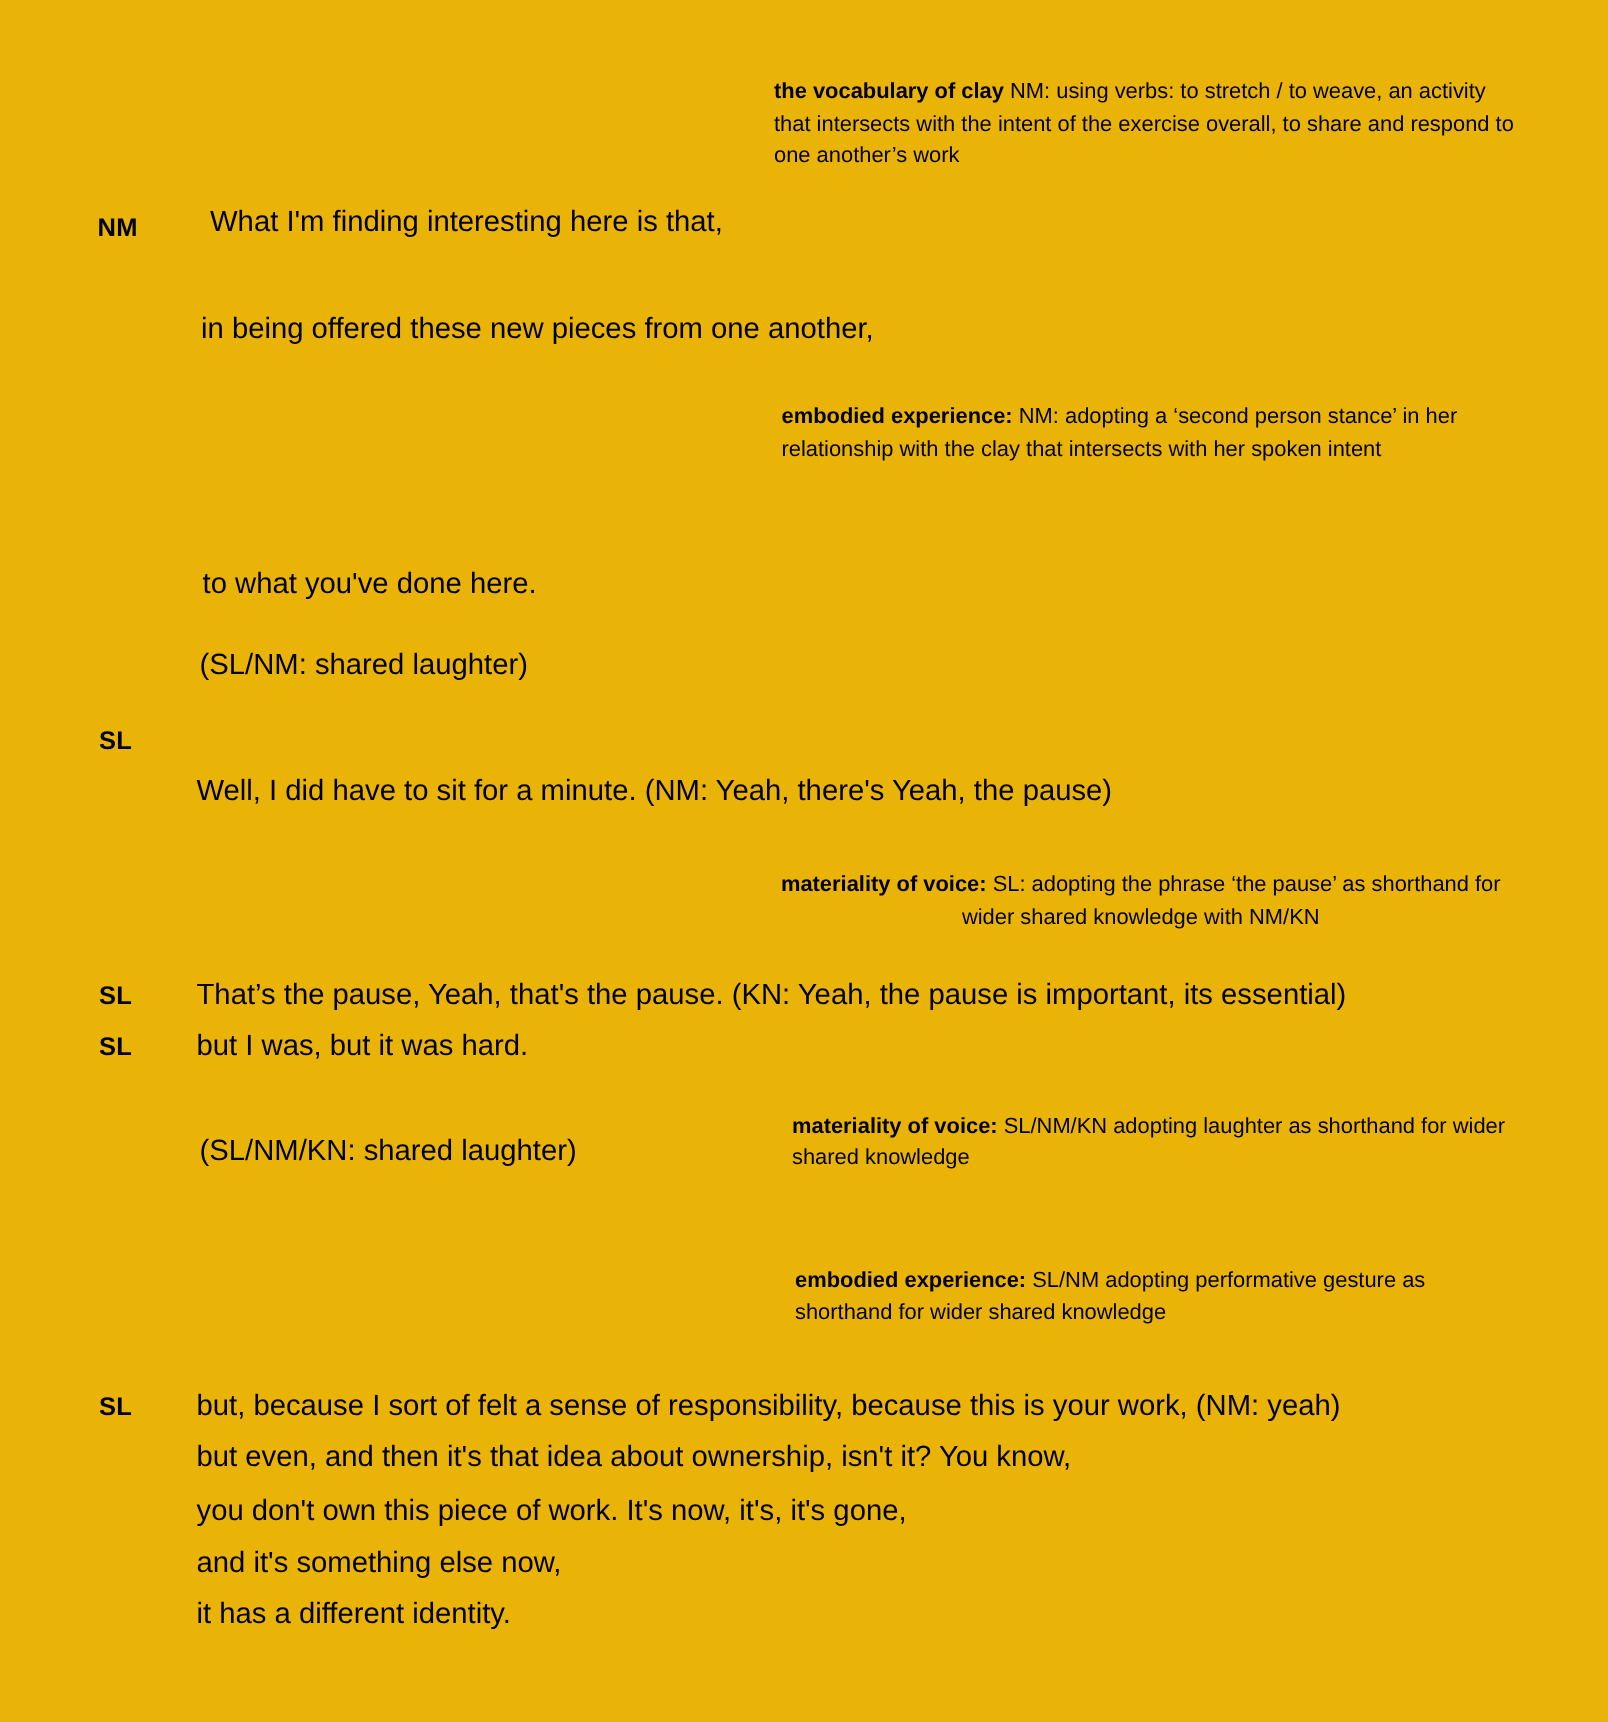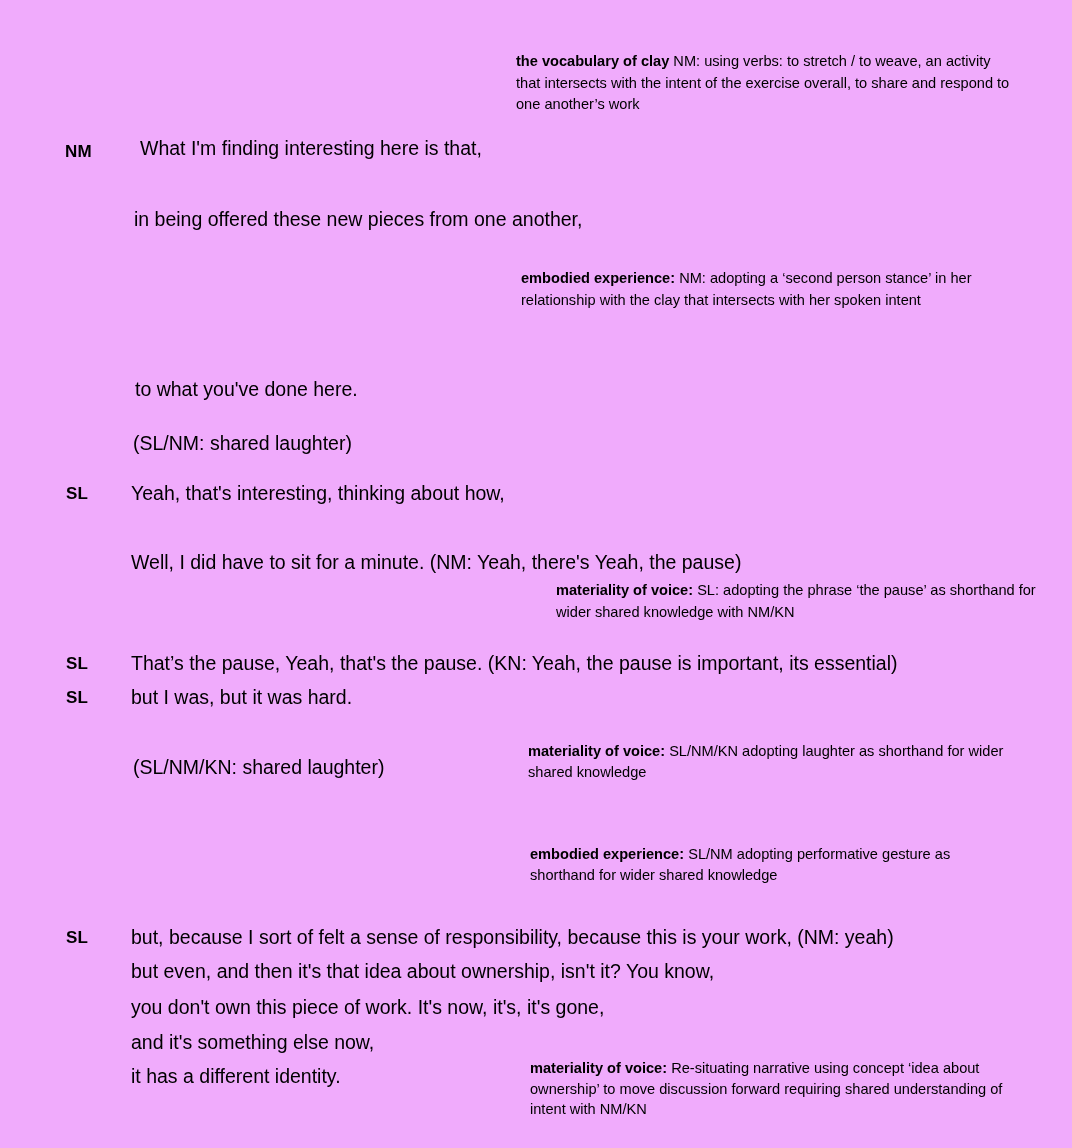--- a/index.html
+++ b/index.html
@@ -9,21 +9,21 @@
   }
   body {
     font-family: "Liberation Sans", sans-serif;
     color: #000000;
     -webkit-font-smoothing: antialiased;
   }
   .page {
     position: relative;
     width: 1072px;
     height: 1148px;
-    background: #f0abfc;
+    background: #eab308;
     overflow: hidden;
   }
   .speaker {
     position: absolute;
     font-weight: bold;
     font-size: 17px;
     letter-spacing: 0.2px;
   }
   .utt-line {
     position: absolute;
@@ -63,24 +63,23 @@
 
   <div class="note" style="left:521px; top:268px; width:500px;">
     <span class="cat">embodied experience:</span><span> </span><span>NM: adopting a ‘second person stance’ in her relationship with the clay that intersects with her spoken intent</span>
   </div>
 
   <div class="utt-line" style="left:135px; top:378px;">to what you've done here.</div>
 
   <div class="utt-line aside" style="left:133px; top:432px;">(SL/NM: shared laughter)</div>
 
   <div class="speaker" style="left:66px; top:484px;">SL</div>
-  <div class="utt-line" style="left:131px; top:482px;">Yeah, that's interesting, thinking about how,</div>
-  <div class="utt-line" style="left:131px; top:516px;margin-top:35px;">Well, I did have to sit for a minute. (NM: Yeah, there's Yeah, the pause)</div>
+  <div class="utt-line" style="left:131px; top:516px;">Well, I did have to sit for a minute. (NM: Yeah, there's Yeah, the pause)</div>
 
-  <div class="note" style="left:556px; top:580px; width:505px;">
+  <div class="note" style="left:508px; top:580px; width:505px;text-align:center;">
     <span class="cat">materiality of voice:</span><span>  </span><span>SL: adopting the phrase ‘the pause’ as shorthand for wider shared knowledge with NM/KN</span>
   </div>
 
   <div class="speaker" style="left:66px; top:654px;">SL</div>
   <div class="utt-line" style="left:131px; top:652px;">That’s the pause, Yeah, that's the pause.  (KN: Yeah, the pause is important, its essential)</div>
 
   <div class="speaker" style="left:66px; top:688px;">SL</div>
   <div class="utt-line" style="left:131px; top:686px;">but I was, but it was hard.</div>
 
   <div class="utt-line aside" style="left:133px; top:756px;">(SL/NM/KN: shared laughter)</div>
@@ -94,17 +93,14 @@
     <span class="cat">embodied experience:</span><span> </span><span>SL/NM adopting performative gesture as shorthand for wider shared knowledge</span>
   </div>
 
   <div class="speaker" style="left:66px; top:928px;">SL</div>
   <div class="utt-line" style="left:131px; top:926px;">but, because I sort of felt a sense of responsibility, because this is your work,  (NM: yeah)</div>
   <div class="utt-line" style="left:131px; top:960px;">but even, and then it's that idea about ownership, isn't it? You know,</div>
   <div class="utt-line" style="left:131px; top:996px;">you don't own this piece of work. It's now, it's, it's gone,</div>
   <div class="utt-line" style="left:131px; top:1031px;">and it's something else now,</div>
   <div class="utt-line" style="left:131px; top:1065px;">it has a different identity.</div>
 
-  <div class="note tight" style="left:530px; top:1058px; width:480px;">
-    <span class="cat">materiality of voice:</span><span> </span><span>Re-situating narrative using concept ‘idea about ownership’ to move discussion forward requiring shared understanding of intent with NM/KN</span>
-  </div>
 
 </div>
 
 </body></html>

